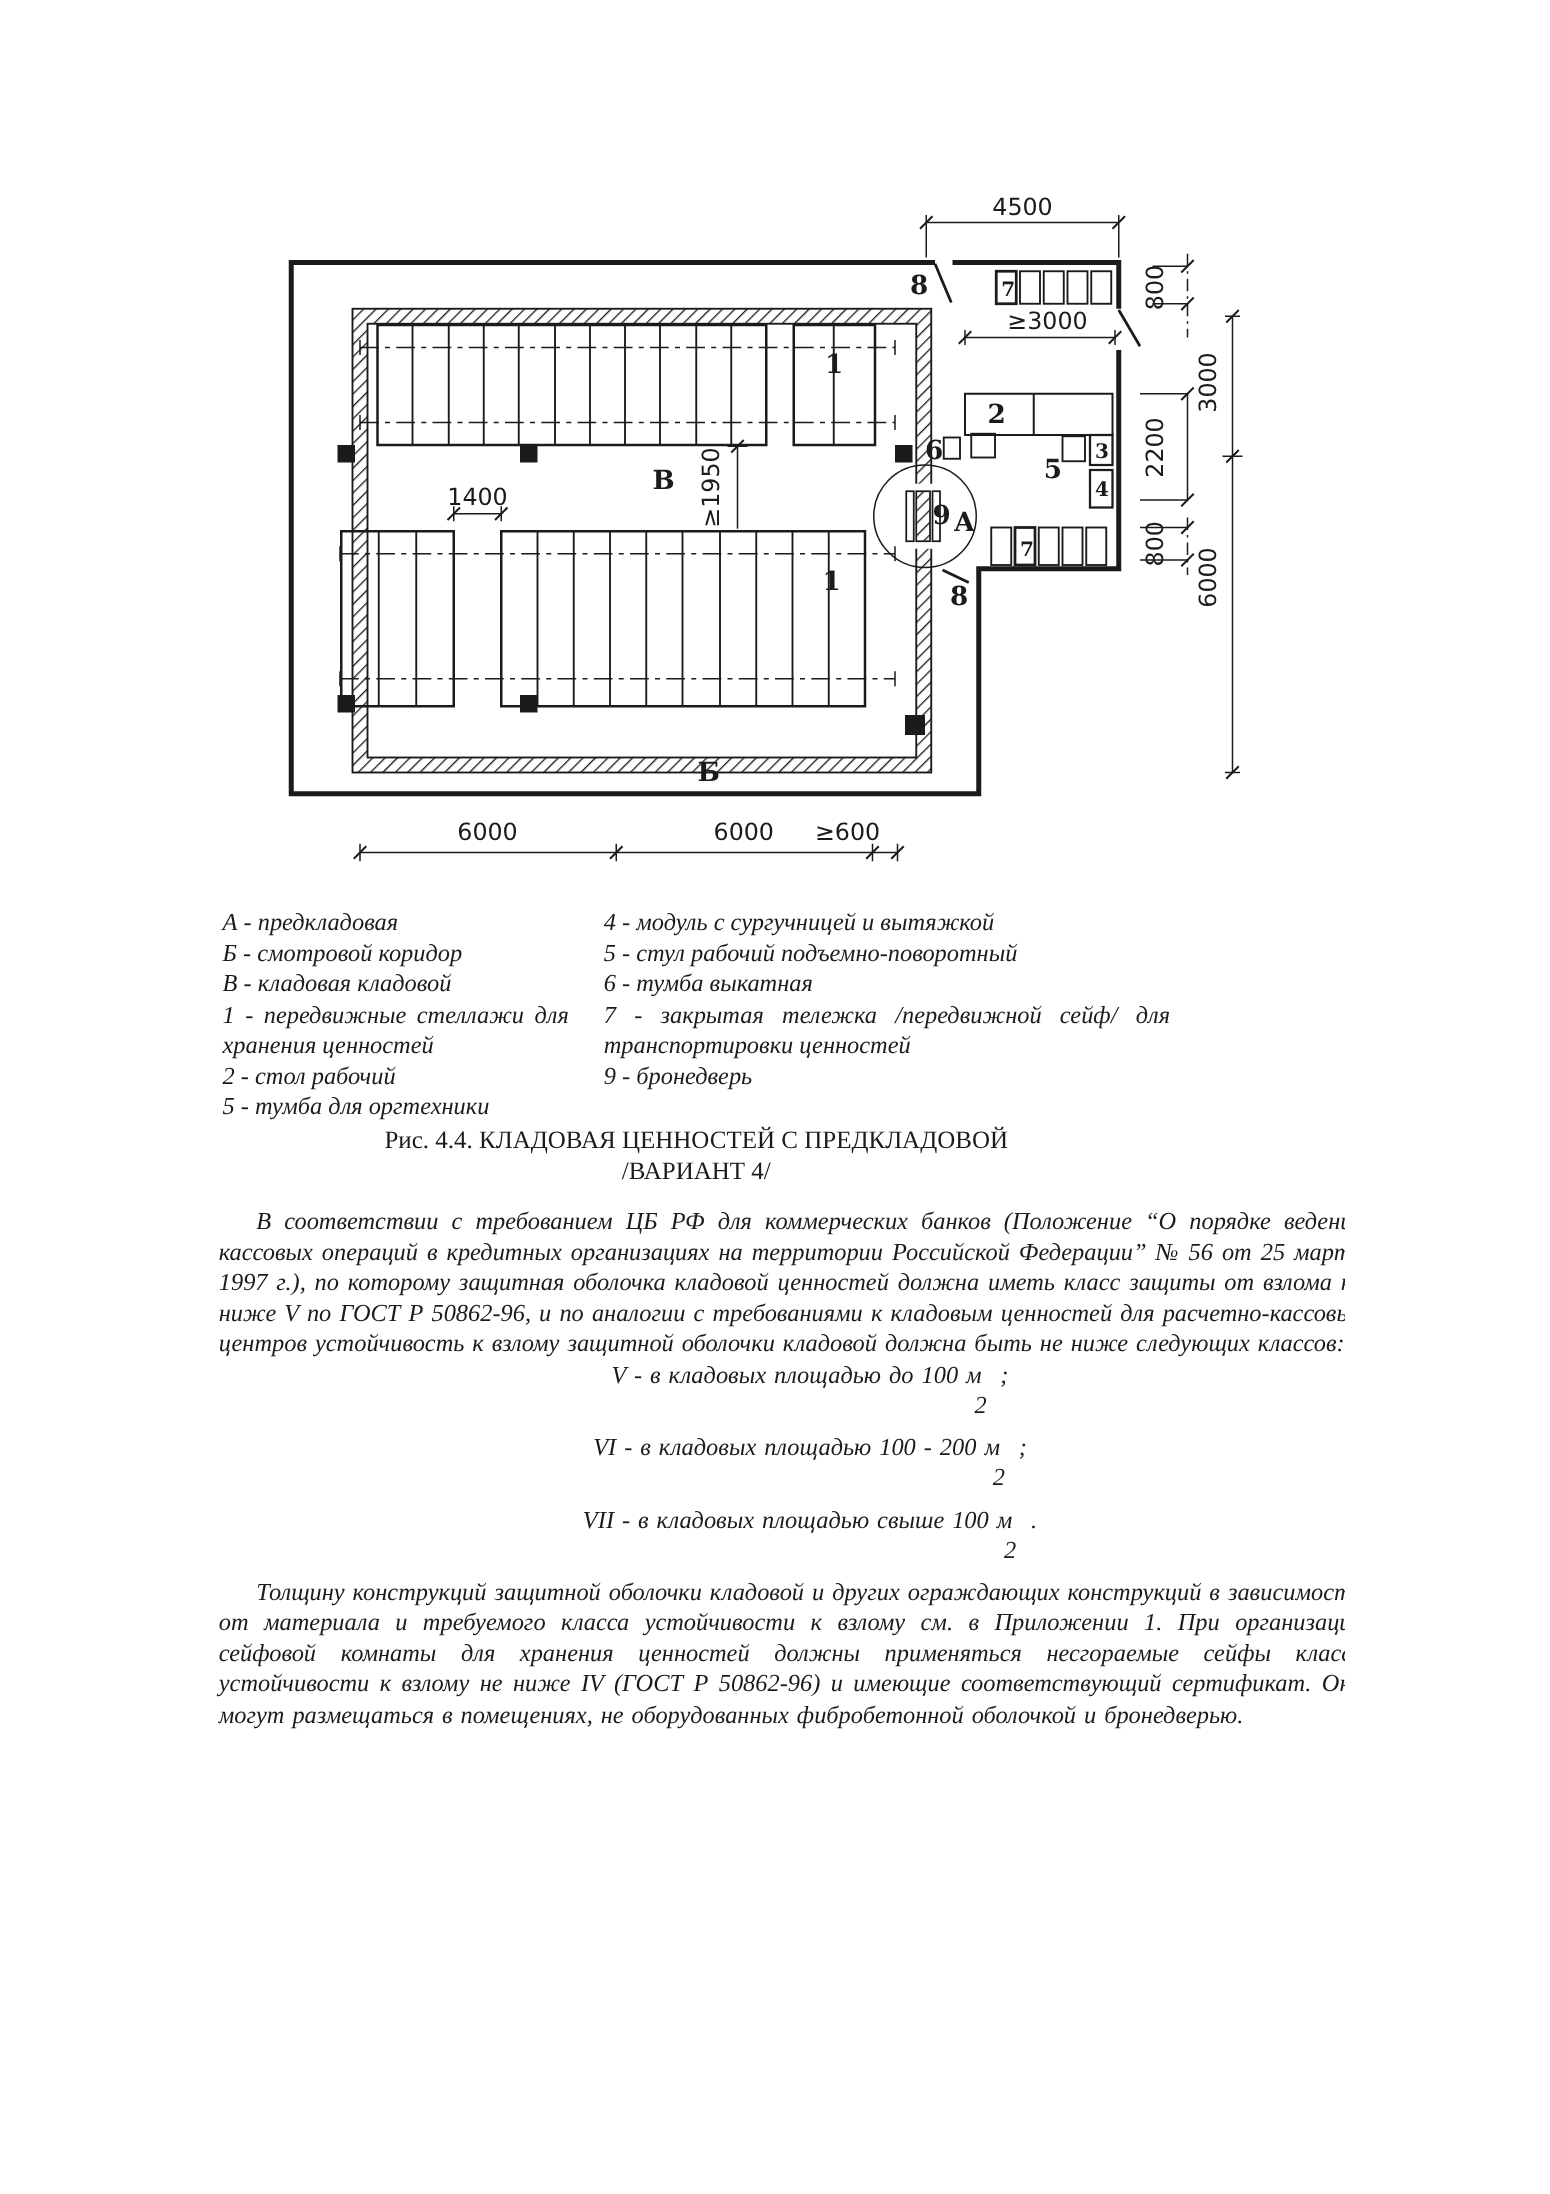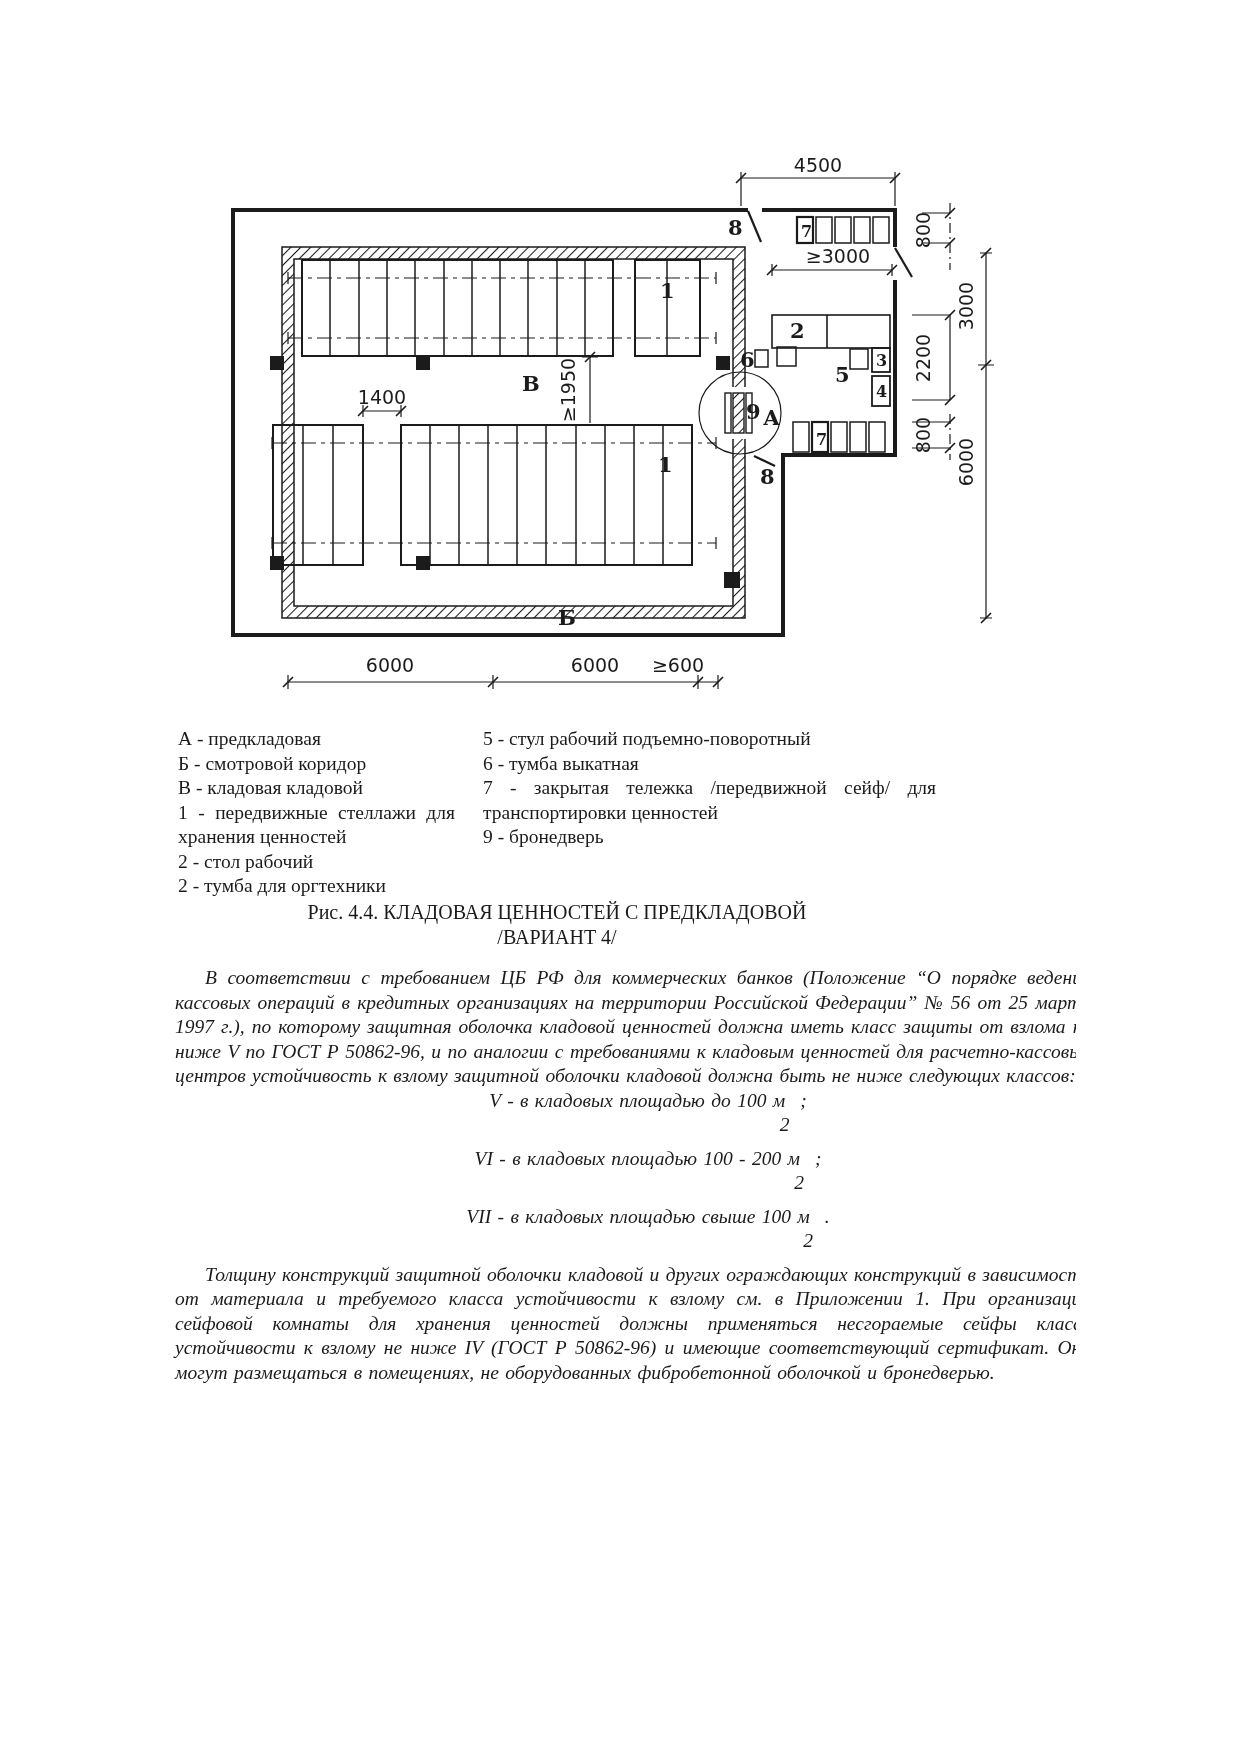--- a/index.html
+++ b/index.html
@@ -9,21 +9,21 @@
   #figure-wrap{position:absolute;left:160px;top:120px;width:850px;height:580px;}
   svg text{fill:#1b1b1b;}
   .figtxt{font-family:"DejaVu Sans",sans-serif;font-size:19px;}
   .figlbl{font-family:"DejaVu Serif",serif;font-size:21px;font-weight:bold;}
   .figlbl-s{font-family:"DejaVu Serif",serif;font-size:16px;font-weight:bold;}
   
   #legend{position:absolute;left:178px;top:727px;width:758px;display:flex;
           font-size:19.5px;line-height:24.5px;}
   #legend .col-l{width:277px;margin-right:28px;}
   #legend .col-r{width:453px;}
-  #legend .li{text-align:justify;}
+  #legend .li{text-align:justify;font-style:italic;}
   
   #caption{position:absolute;left:178px;top:900px;width:758px;text-align:center;
            font-size:20px;line-height:24.5px;}
   
   #bodytext{position:absolute;left:175px;top:966px;width:916px;
             font-size:19.5px;line-height:24.5px;word-spacing:1.5px;font-style:italic;}
   #bodytext p{margin:0;text-align:justify;text-indent:30px;}
   .cls{margin:0;text-align:center;}
   .cls-line{padding-left:30px;}
   .cls-sub{margin-bottom:9px;}
@@ -198,23 +198,24 @@
     </svg>
   </div>
 
   <div id="legend">
     <div class="col-l">
       <div class="li">А - предкладовая</div>
       <div class="li">Б - смотровой коридор</div>
       <div class="li">В - кладовая кладовой</div>
       <div class="li">1 - передвижные стеллажи для хранения ценностей</div>
       <div class="li">2 - стол рабочий</div>
-      <div class="li">2 - тумба для оргтехники</div>
+      <div class="li">5 - тумба для оргтехники</div>
     </div>
     <div class="col-r">
+      <div class="li">4 - модуль с сургучницей и вытяжкой</div>
       <div class="li">5 - стул рабочий подъемно-поворотный</div>
       <div class="li">6 - тумба выкатная</div>
       <div class="li">7 - закрытая тележка /передвижной сейф/ для транспортировки ценностей</div>
       <div class="li">9 - бронедверь</div>
     </div>
   </div>
 
   <div id="caption">
     <div>Рис. 4.4. КЛАДОВАЯ ЦЕННОСТЕЙ С ПРЕДКЛАДОВОЙ</div>
     <div>/ВАРИАНТ 4/</div>

